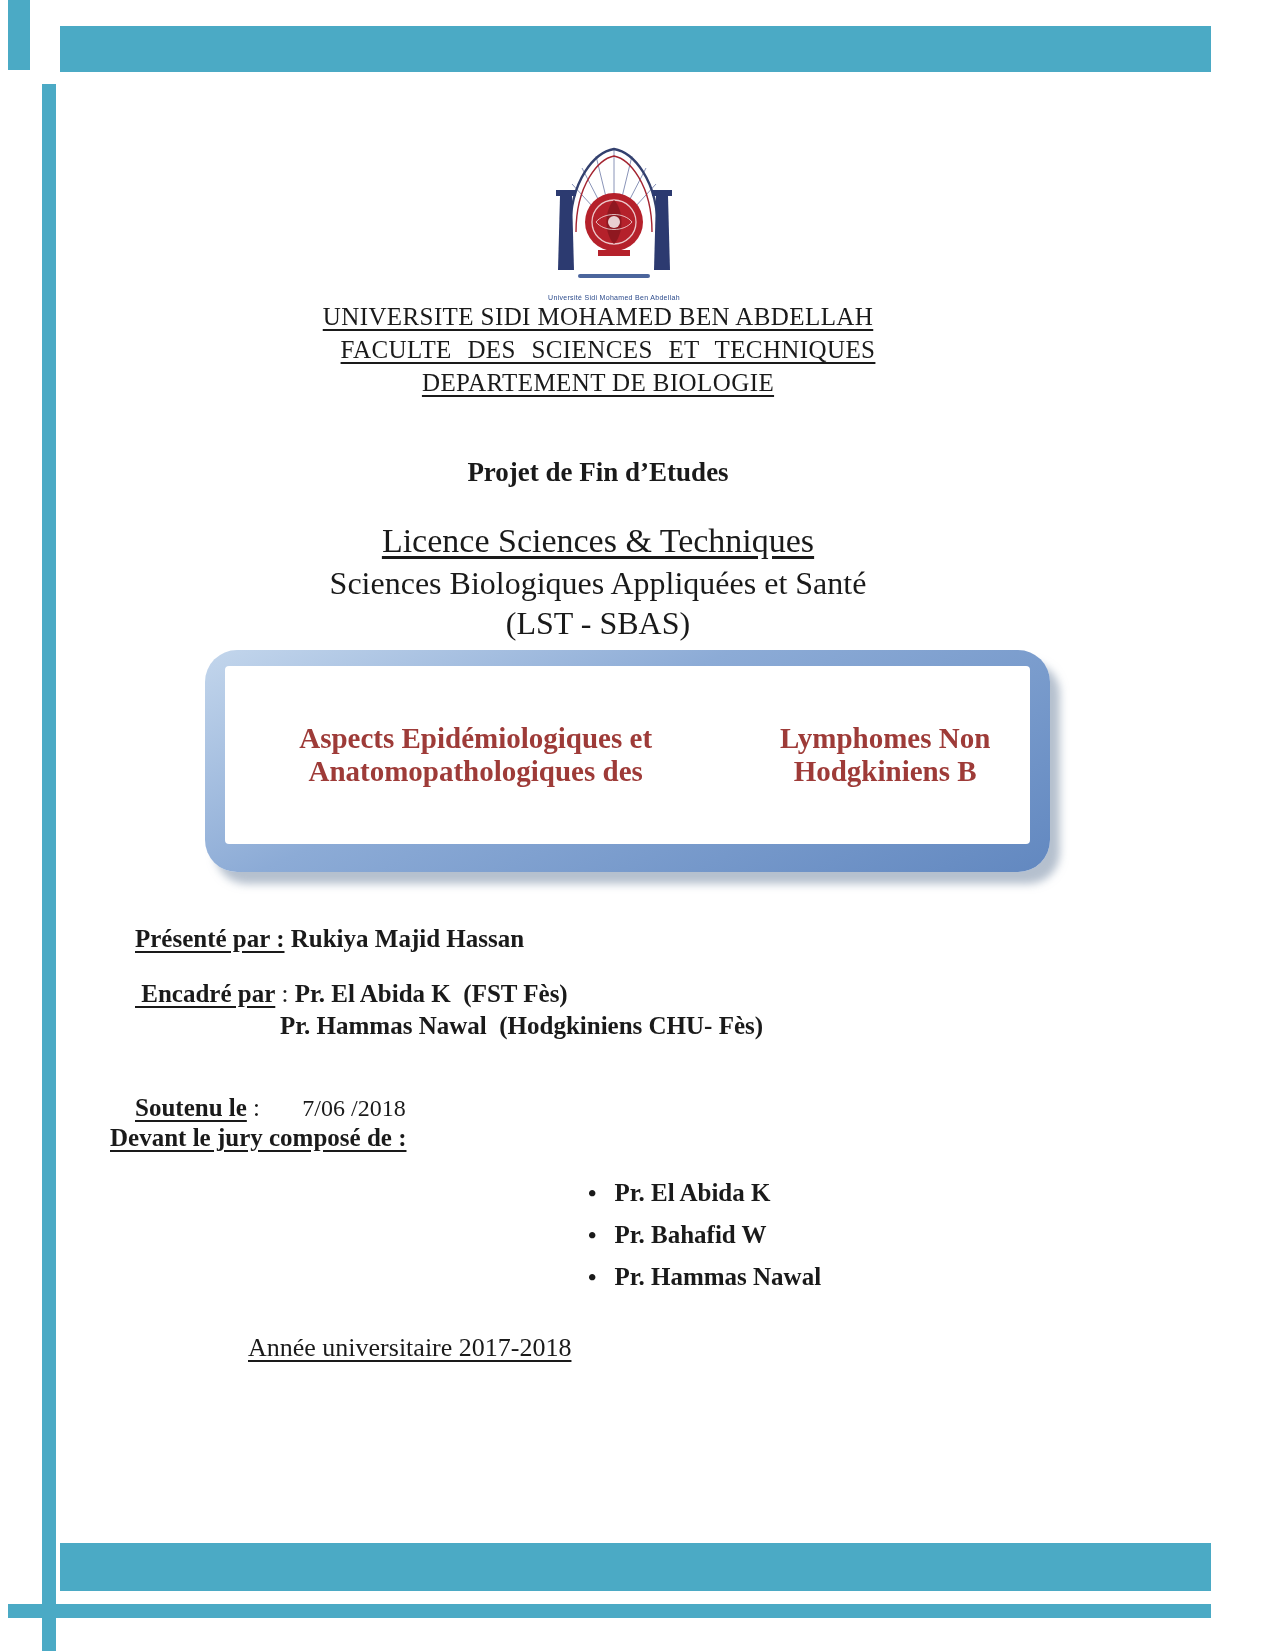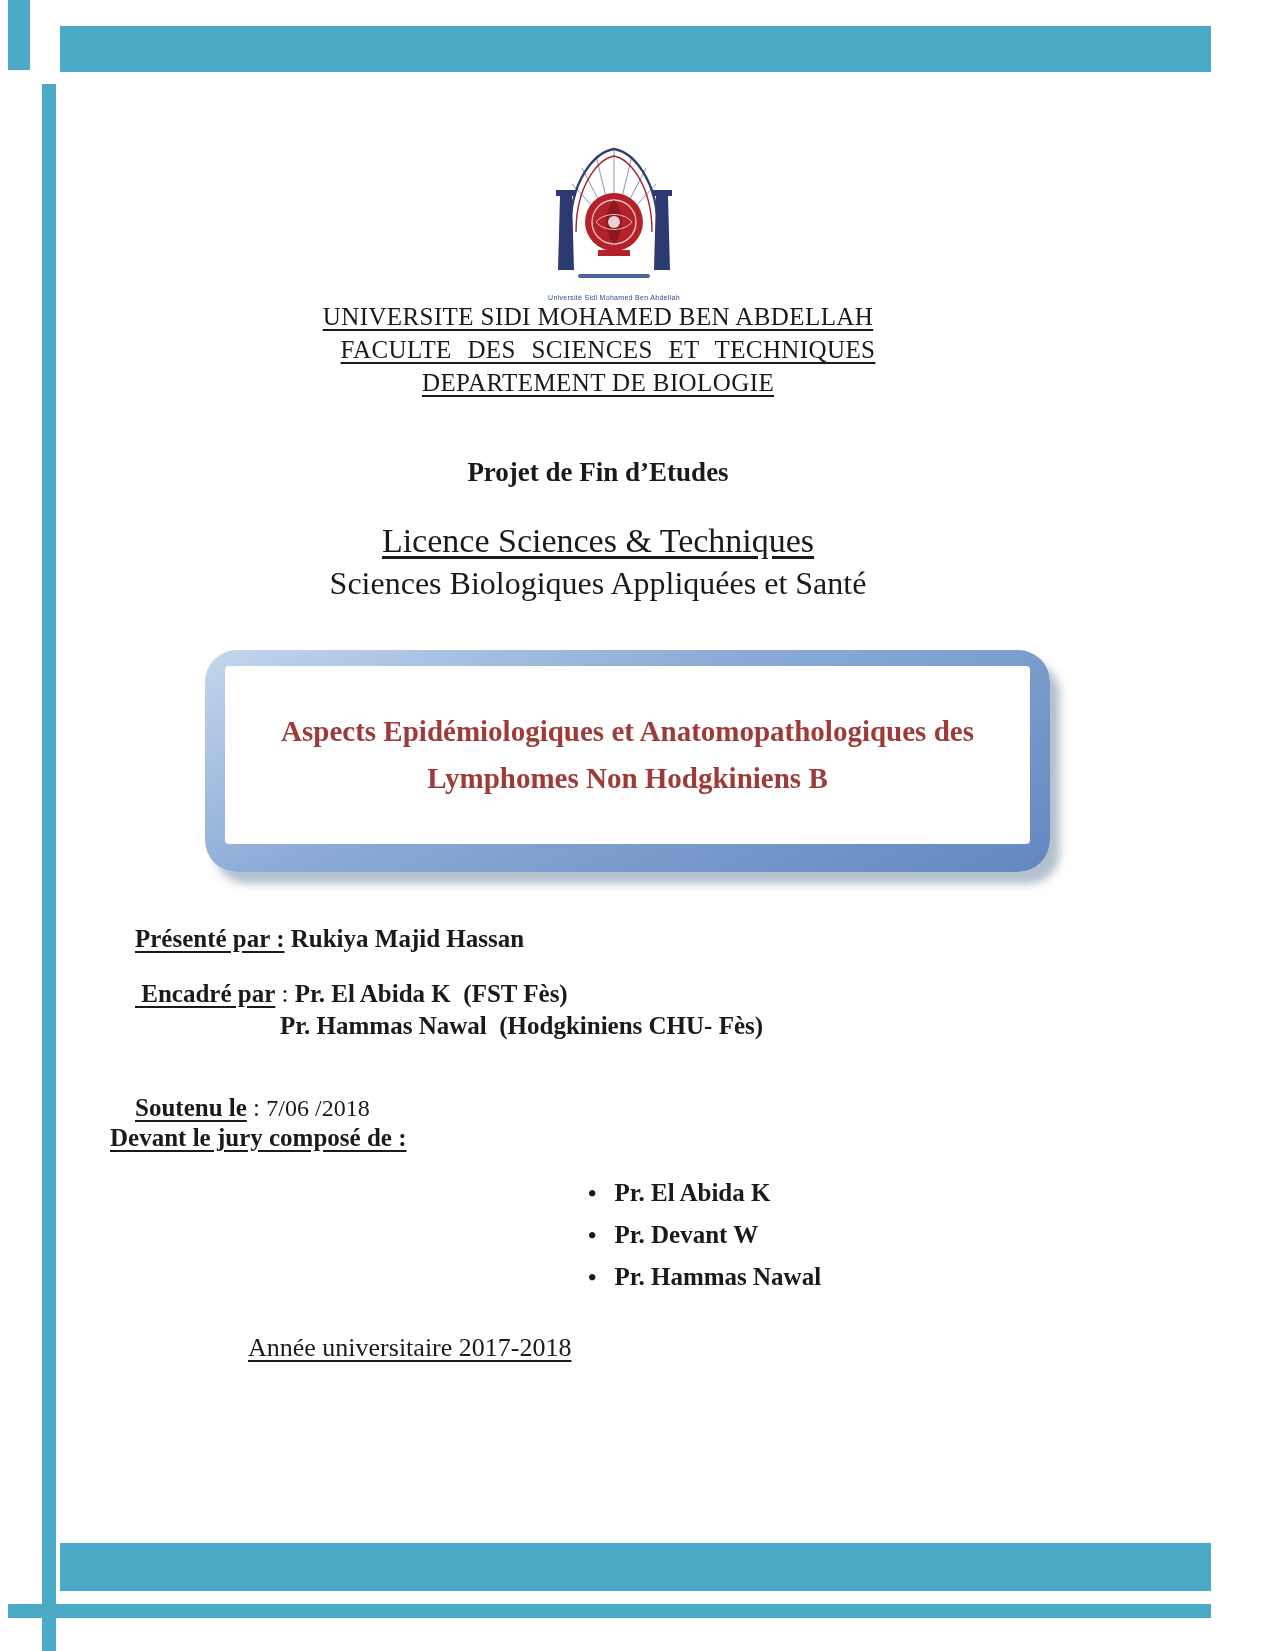--- a/index.html
+++ b/index.html
@@ -36,32 +36,32 @@
 
   .title-box {
     position:absolute; left:205px; top:650px; width:845px; height:222px;
     border-radius:32px;
     background:linear-gradient(155deg,#c3d6ec 0%,#8cabd6 40%,#6288c0 100%);
     box-shadow:10px 12px 9px rgba(120,140,165,0.55);
     padding:16px 20px 28px 20px;
   }
   .title-inner {
     width:100%; height:100%; background:#fff; border-radius:4px;
-    display:flex; flex-direction:column; align-items:center; justify-content:center; gap:14px;
+    display:flex; align-items:center; justify-content:center; gap:14px;
   }
   .thesis-line { font-size:29px; font-weight:bold; color:var(--title-color,#9E3B38); text-align:center; }
 
   .line { position:absolute; font-size:25px; white-space:pre-wrap; }
   .b { font-weight:bold; }
   .lbl { font-weight:bold; text-decoration:underline; text-underline-offset:4px; }
   .present-line { left:110px; top:897px; }
   .encadre-line { left:110px; top:952px; }
   .supervisor2 { left:280px; top:1012px; font-weight:bold; }
   .soutenu-line { left:110px; top:1066px; }
-  .soutenu-date { font-size:24px; }
+  .soutenu-date { font-size:24px;margin-left:36px; }
   .jury-label { left:110px; top:1124px; }
 
   .jury-list { position:absolute; left:588px; top:1172px; list-style:none; }
   .jury-list li { display:flex; align-items:center; height:42px; font-size:25px; font-weight:bold; }
   .bullet { font-size:24px; margin-right:18px; }
 
   .footer-block { position:absolute; left:248px; top:1328px; font-size:26px; line-height:39px; }
   .footer-block div { text-decoration:underline; text-underline-offset:4px; }
 </style>
 </head>
@@ -109,20 +109,21 @@
     <div class="logo-caption">Université Sidi Mohamed Ben Abdellah</div>
   </div>
 
   <div class="centered hdr hdr-1 u">UNIVERSITE SIDI MOHAMED BEN ABDELLAH</div>
   <div class="centered hdr hdr-2 u">FACULTE DES SCIENCES ET TECHNIQUES</div>
   <div class="centered kicker">Projet de Fin d’Etudes</div>
 
   <div class="centered hdr hdr-3 u">DEPARTEMENT DE BIOLOGIE</div>
   <div class="centered degree u">Licence Sciences &amp; Techniques</div>
   <div class="centered program">Sciences Biologiques Appliquées et Santé</div>
+  <div class="centered abbrev">(LST - SBAS)</div>
 
   <div class="title-box">
     <div class="title-inner">
       <div class="thesis-line">Aspects Epidémiologiques et Anatomopathologiques des</div>
       <div class="thesis-line">Lymphomes Non Hodgkiniens B</div>
     </div>
   </div>
 
   <div class="line encadre-line">
     <span class="lbl"> Encadré par</span><span> : </span><span class="b">Pr. El Abida K  (FST Fès)</span>
@@ -140,21 +141,21 @@
 
   <div class="line jury-label lbl">Devant le jury composé de :</div>
 
   <ul class="jury-list">
     <li>
       <span class="bullet">•</span>
       <span>Pr. El Abida K</span>
     </li>
     <li>
       <span class="bullet">•</span>
-      <span>Pr. Devant W</span>
+      <span>Pr. Bahafid W</span>
     </li>
     <li>
       <span class="bullet">•</span>
       <span>Pr. Hammas Nawal</span>
     </li>
   </ul>
 
   <div class="footer-block">
     <div>Année universitaire 2017-2018</div>
   </div>

